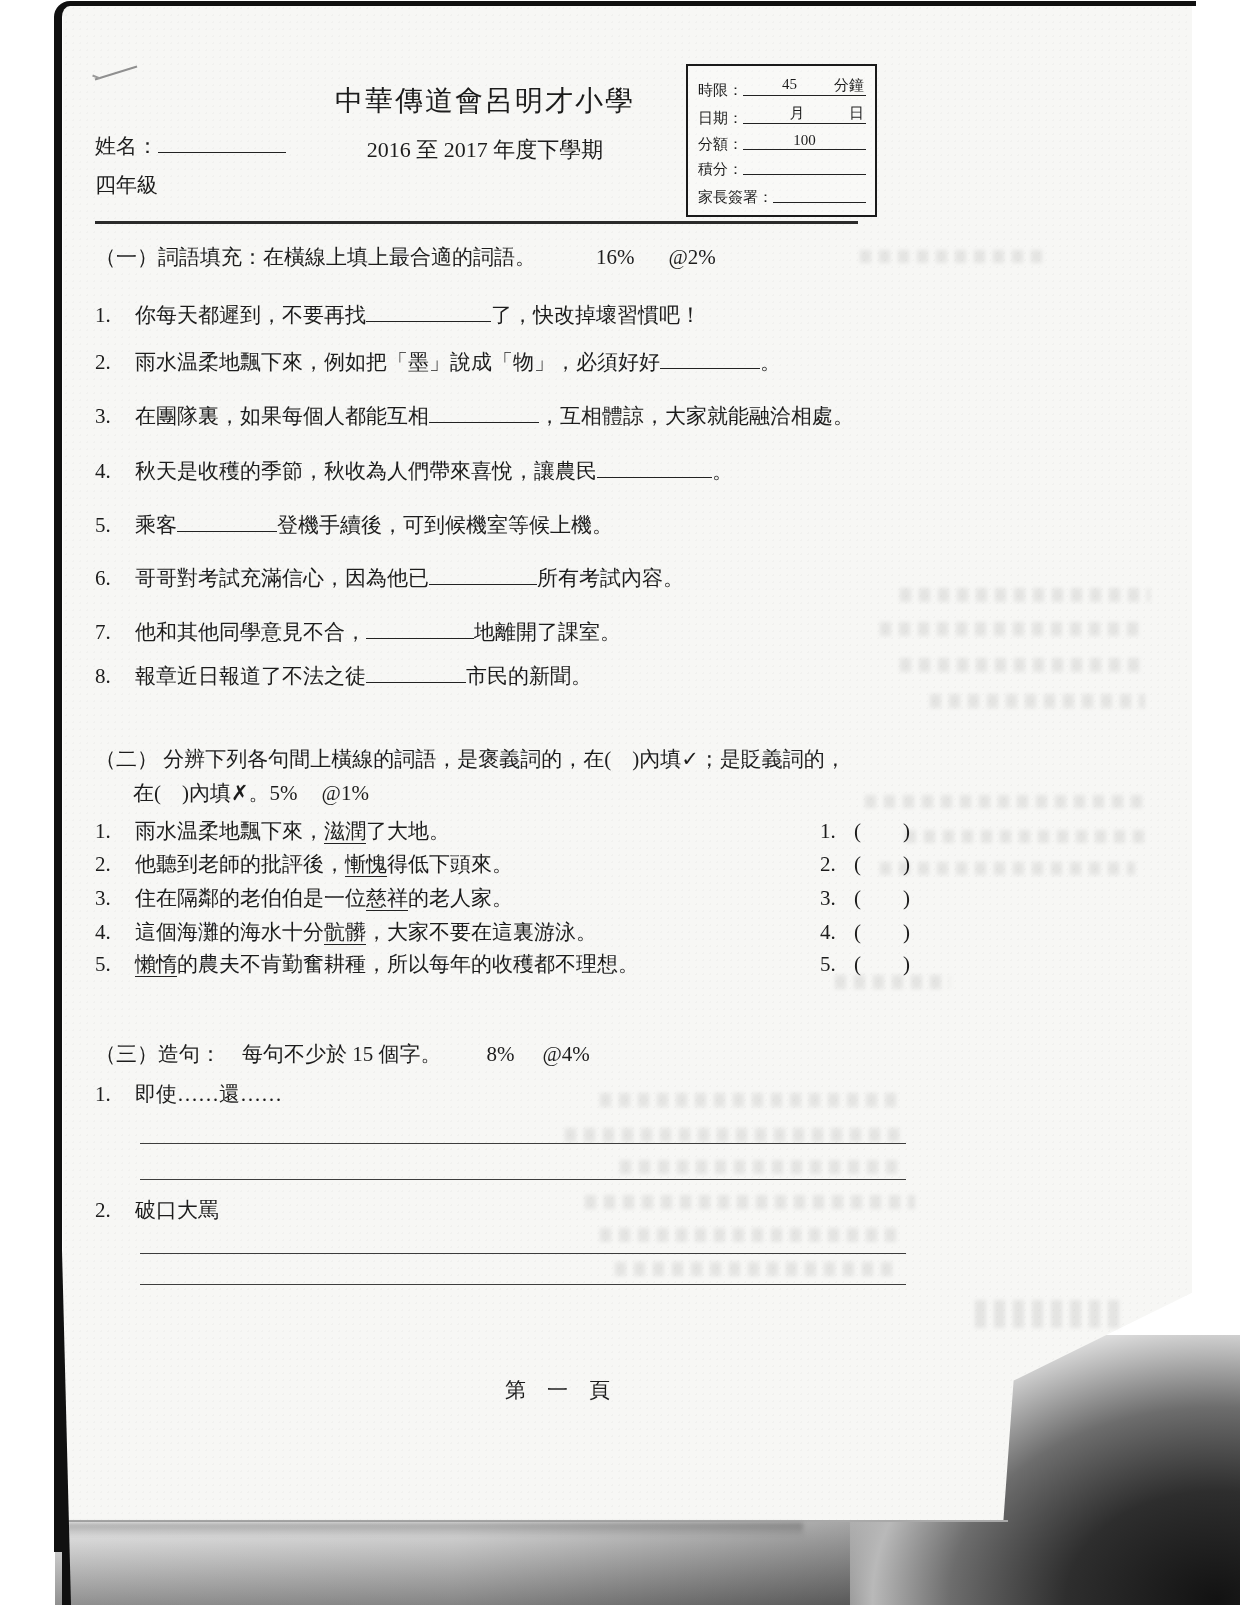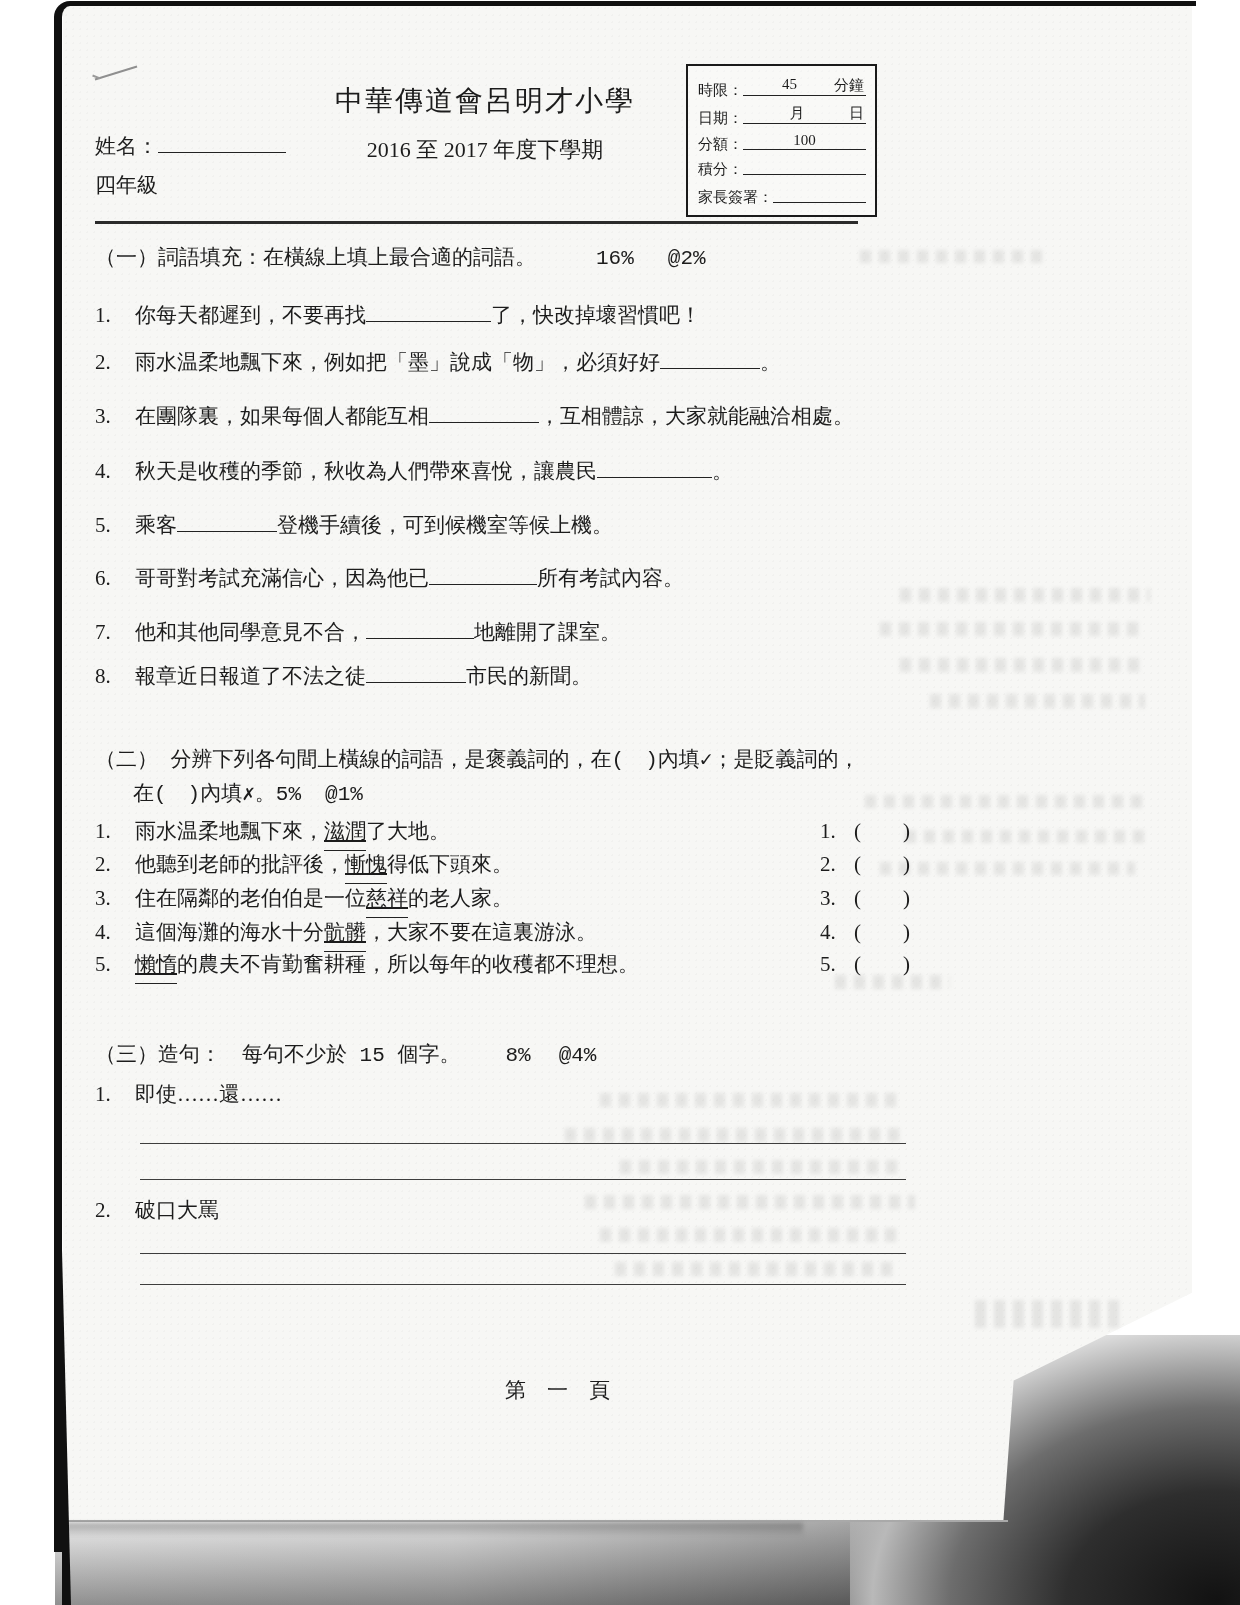--- a/index.html
+++ b/index.html
@@ -1,20 +1,20 @@
 <!DOCTYPE html>
 <html><head>
 <meta charset="utf-8">
 <style>
   html,body{margin:0;padding:0;background:#fff;}
   #canvas{
     position:relative;width:1240px;height:1605px;overflow:hidden;background:#ffffff;
     font-family:"Liberation Serif","DejaVu Serif",serif;color:#1c1c1c;
   }
-  .abs{position:absolute;white-space:nowrap;font-family:Liberation Mono, monospace;}
+  .abs{position:absolute;white-space:nowrap;}
 
   
   .shadow-corner{position:absolute;left:850px;top:1335px;width:390px;height:270px;
     background:radial-gradient(ellipse 430px 310px at 94% 98%,
       #121212 0%, #2e2e2e 35%, #6d6d6d 62%, #b9b9b9 80%, rgba(255,255,255,0) 97%);}
   .shadow-bottom{position:absolute;left:55px;top:1520px;width:1137px;height:85px;
     background:linear-gradient(to right,#e8e8e8 0%,#d6d6d6 35%,#8f8f8f 70%,#2c2c2c 100%);}
   .shadow-bottom::after{content:"";position:absolute;inset:0;
     background:linear-gradient(to bottom,rgba(255,255,255,.22),rgba(0,0,0,.38));}
   .paper{position:absolute;left:63px;top:5px;width:1129px;height:1515px;background:#f7f7f5;
@@ -52,21 +52,21 @@
     padding:0 2px;min-width:10px;}
   .divider{position:absolute;left:95px;top:221px;width:763px;height:3px;background:#2b2b2b;}
 
   
   .sec-heading{font-size:21px;}
   .marks{margin-left:60px;}
   .per{margin-left:34px;}
   .qrow{position:absolute;left:95px;font-size:21px;white-space:nowrap;}
   .qno{display:inline-block;width:40px;}
   .blank{display:inline-block;border-bottom:1.6px solid #222;height:1em;vertical-align:baseline;}
-  .uword{border-bottom:1.6px solid #222;padding-bottom:7px;text-decoration:underline;}
+  .uword{border-bottom:1.6px solid #222;padding-bottom:0;}
   .anscol{position:absolute;left:725px;top:0;}
   .ansno{display:inline-block;width:34px;}
   .ansline{position:absolute;left:140px;width:766px;border-top:1.7px solid #3d3d3d;height:0;}
   .footer{position:absolute;left:497px;top:1376px;font-size:21px;margin-left:8px;}
 </style>
 </head>
 <body>
 
 <div id="canvas">
 

